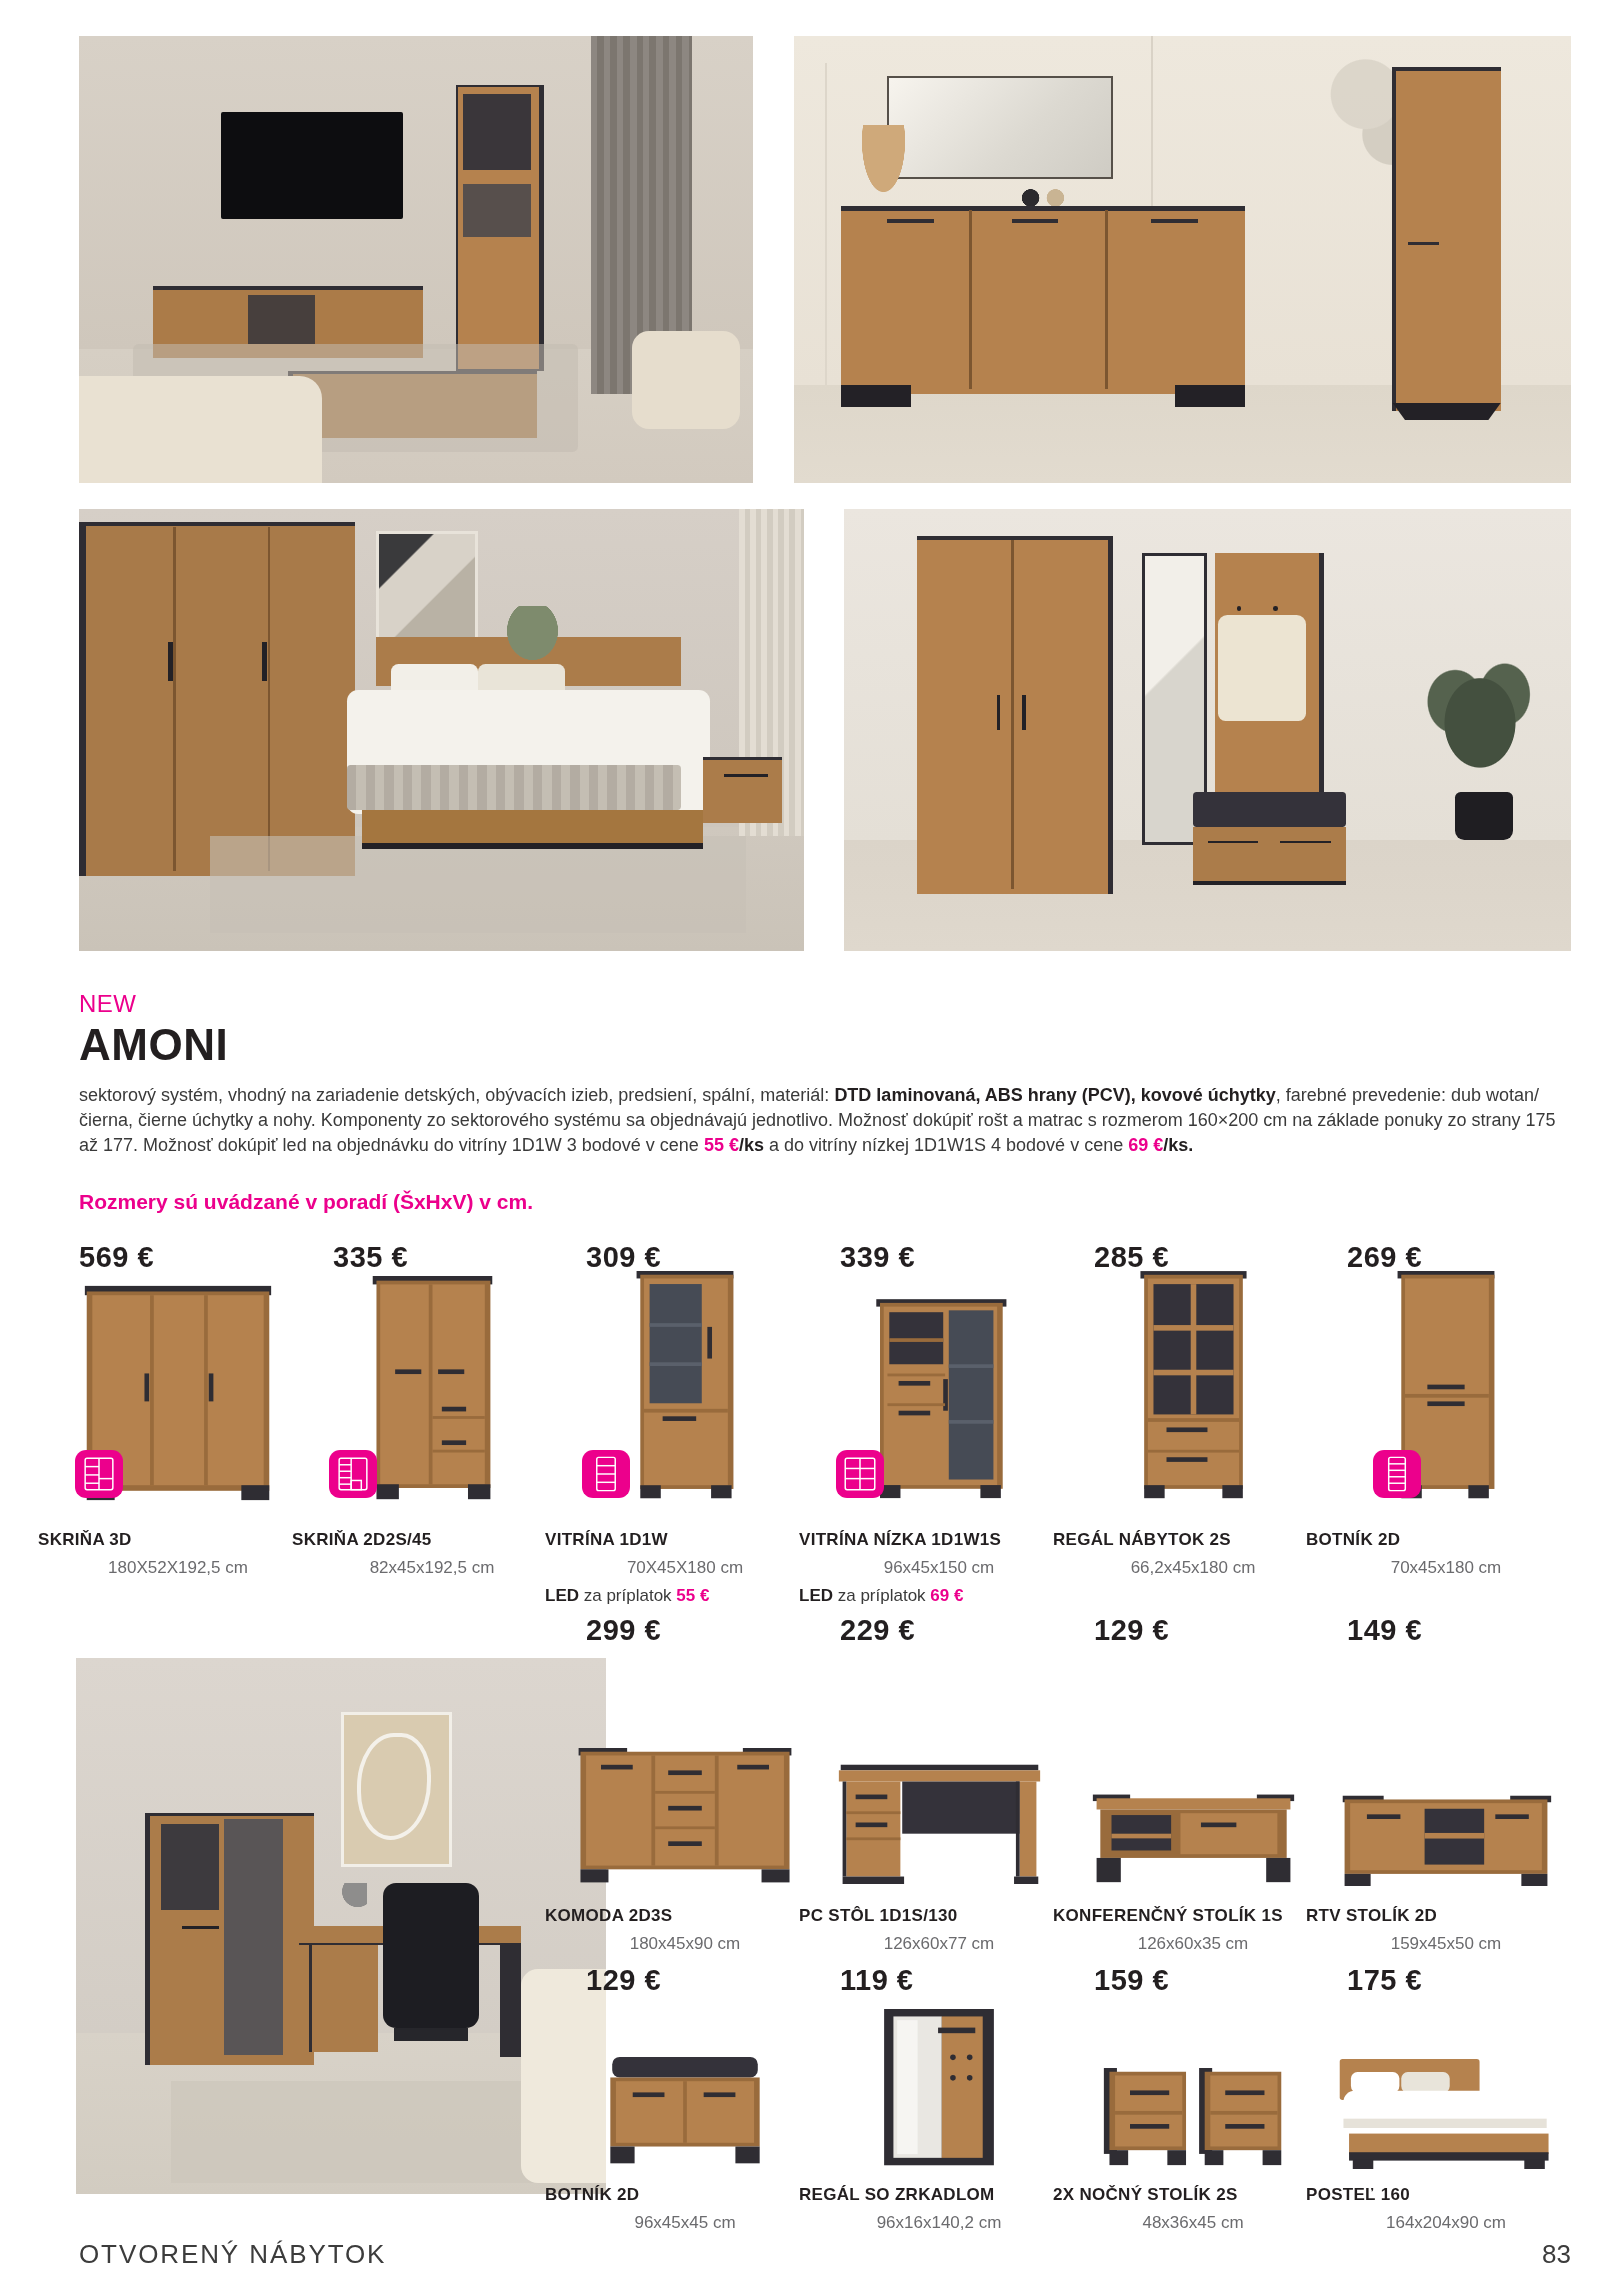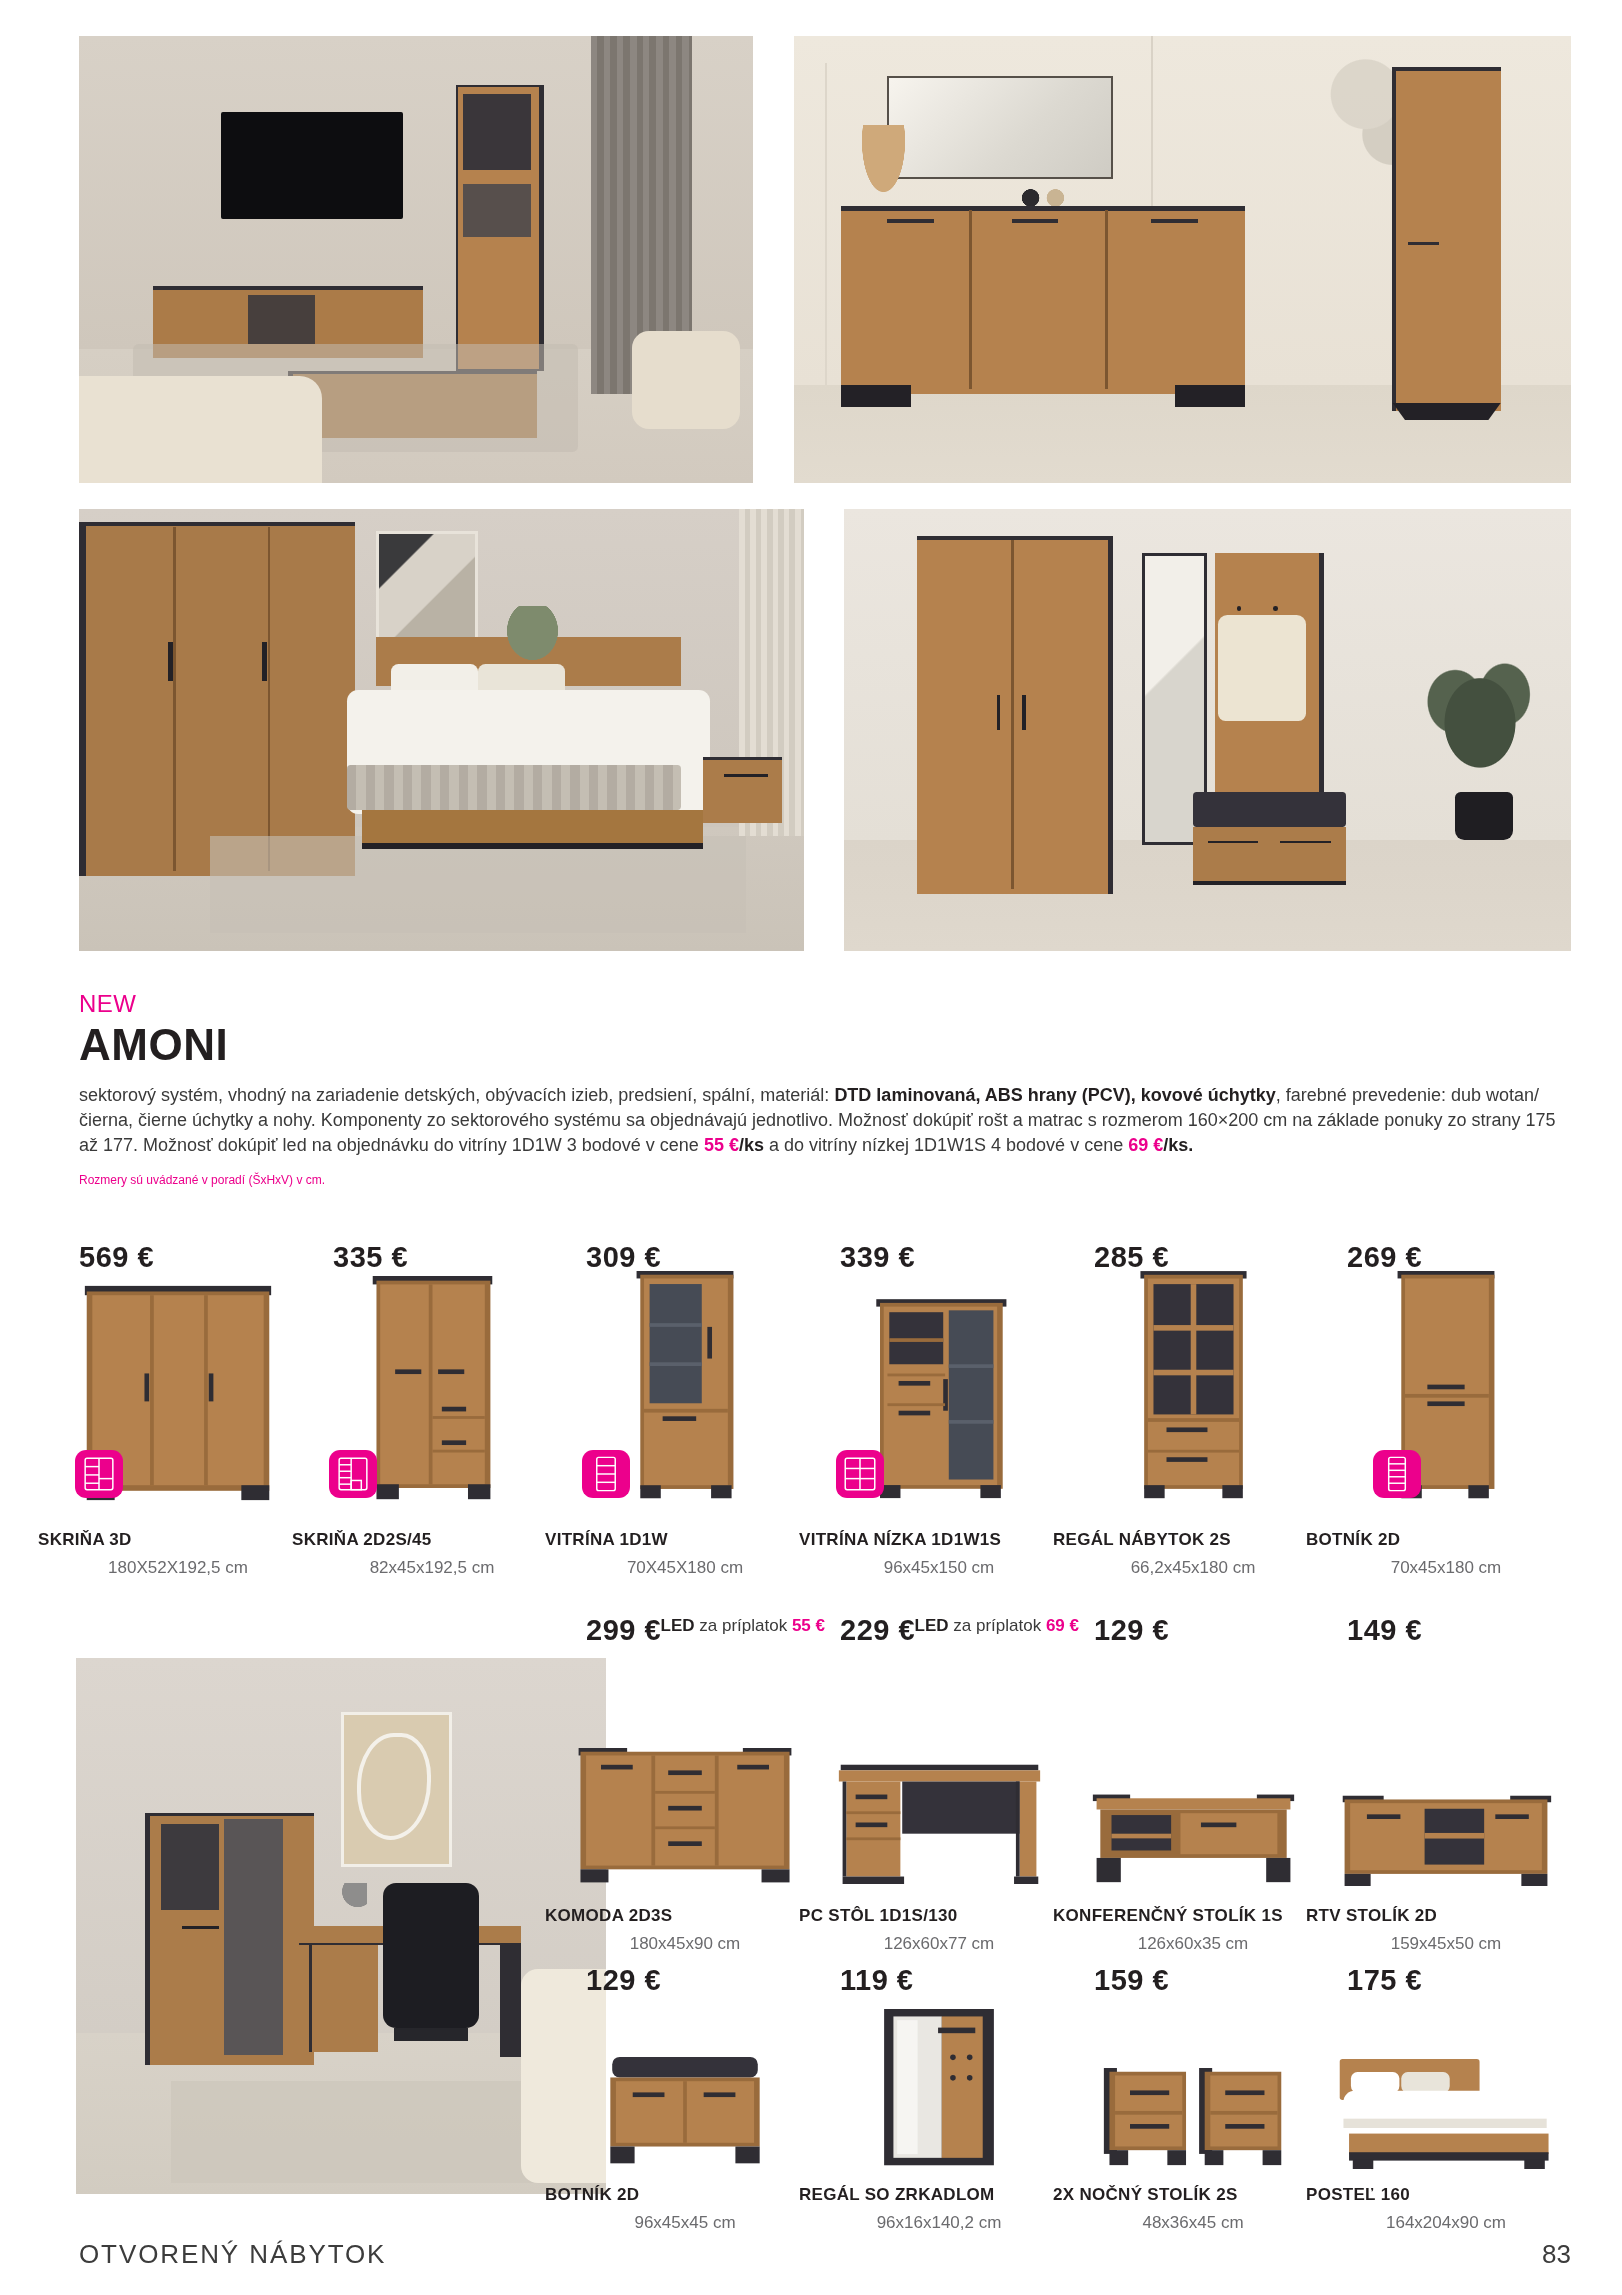--- a/index.html
+++ b/index.html
@@ -18,35 +18,35 @@
   .photo{position:absolute;overflow:hidden;background:#e3dcd2;}
   .photo>div{position:absolute;}
 
   
   .intro{position:absolute;left:79px;top:990px;width:1492px;}
   .new-flag{font-size:24px;font-weight:400;color:var(--pink);letter-spacing:0.5px;}
   .title{font-size:44px;font-weight:800;letter-spacing:0.5px;color:var(--ink);margin-top:1.9px;}
   .desc{margin-top:13px;font-size:18px;line-height:25px;color:#3a3a3a;}
   .seg-bold{font-weight:bold;color:var(--ink);}
   .seg-bold-pink{font-weight:bold;color:var(--pink);}
-  .dim-note{margin-top:15px;font-size:12px;font-weight:normal;color:var(--pink);}
+  .dim-note{margin-top:32px;font-size:21px;font-weight:bold;color:var(--pink);}
 
   
   .card{position:absolute;width:254px;}
   .price{position:absolute;left:28px;top:5.6px;font-size:29px;font-weight:800;color:var(--ink);letter-spacing:0.5px;}
   .imgbox{position:absolute;left:0;top:45px;width:254px;display:flex;align-items:flex-end;justify-content:center;}
   .row1 .imgbox{height:222px;}
   .row2 .imgbox{height:235px;}
   .row3 .imgbox{height:166px;}
   .pname{position:absolute;left:-13px;width:280px;font-size:17px;font-weight:800;color:var(--ink);letter-spacing:0.3px;}
   .pdims{position:absolute;left:-13px;width:280px;text-align:center;font-size:17px;color:var(--gray);}
   .row1 .pname{top:295px;} .row1 .pdims{top:323px;}
   .row2 .pname{top:298px;} .row2 .pdims{top:326px;}
   .row3 .pname{top:227px;} .row3 .pdims{top:255px;}
-  .led{position:absolute;left:-13px;top:351px;width:280px;text-align:right;font-size:17px;color:#3a3a3a;margin-top:30px;}
+  .led{position:absolute;left:-13px;top:351px;width:280px;text-align:left;font-size:17px;color:#3a3a3a;}
   .led b{color:var(--ink);}
   .led .lp{font-weight:bold;color:var(--pink);}
   .badge{position:absolute;width:48px;height:48px;}
   .b-r1{top:170px;left:24px;}
 
   
   .fw{fill:#b5824e}.fw2{fill:#996b3c}.fk{fill:#2f2d33}
   .fg{fill:#464b55}.fgl{fill:#5a606b}.fwh{fill:#ffffff}.fcu{fill:#34323a}
   .bst{fill:none;stroke:#fff;stroke-width:1.6}
 

